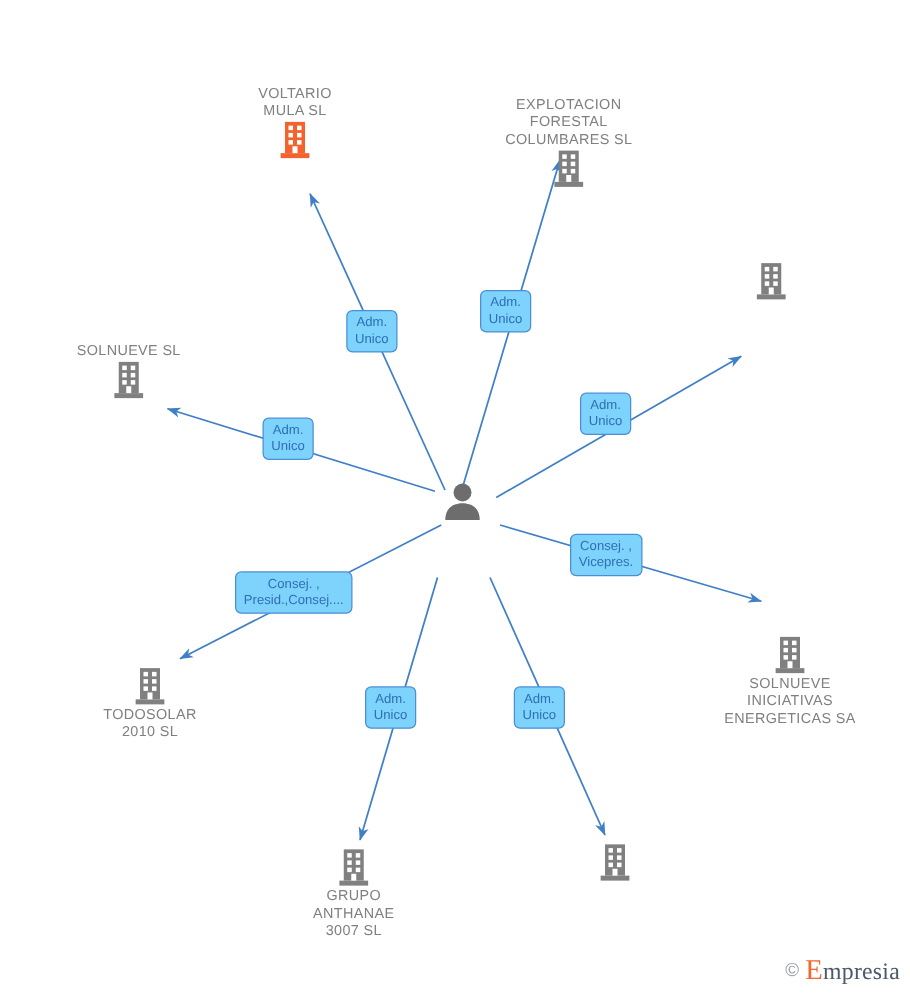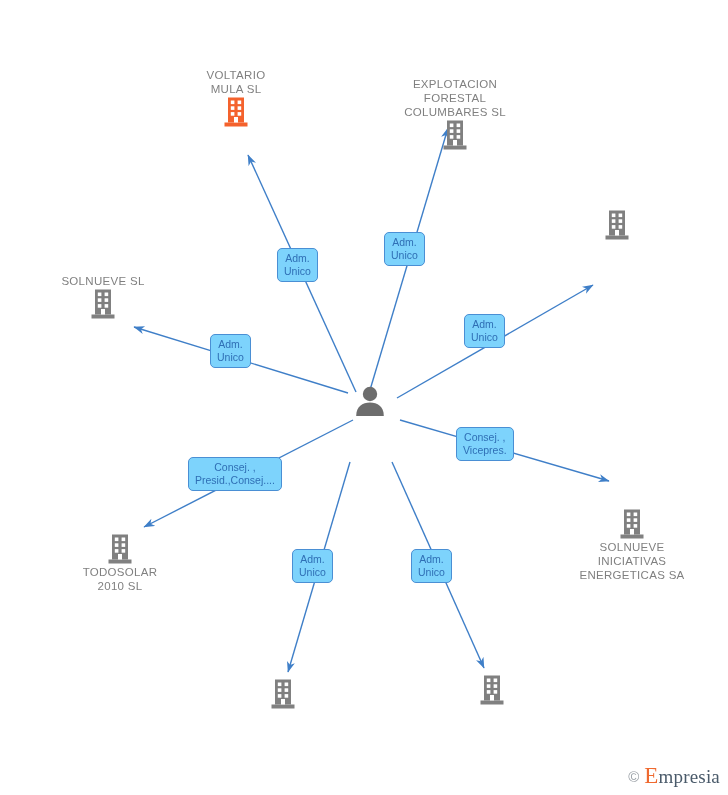--- a/index.html
+++ b/index.html
@@ -201,20 +201,23 @@
             <rect x="5" y="1.5" width="16" height="25" fill="#808080"></rect>
             <rect x="1.5" y="26.5" width="23" height="4" fill="#808080"></rect>
             <rect x="7.8" y="4.5" width="3.6" height="3.6" fill="#ffffff"></rect>
             <rect x="14.6" y="4.5" width="3.6" height="3.6" fill="#ffffff"></rect>
             <rect x="7.8" y="10.3" width="3.6" height="3.6" fill="#ffffff"></rect>
             <rect x="14.6" y="10.3" width="3.6" height="3.6" fill="#ffffff"></rect>
             <rect x="7.8" y="16.1" width="3.6" height="3.6" fill="#ffffff"></rect>
             <rect x="14.6" y="16.1" width="3.6" height="3.6" fill="#ffffff"></rect>
             <rect x="11.0" y="21.0" width="4.0" height="5.5" fill="#ffffff"></rect>
           </svg></span>
+        <div class="node-label">GRUPO
+ANTHANAE
+3007 SL</div>
       </div>
       <div class="node" style="left: 492px; top: 674px;">
         <span class="icon-wrap"><svg width="26" height="32" viewBox="0 0 26 32" xmlns="http://www.w3.org/2000/svg">
             <rect x="5" y="1.5" width="16" height="25" fill="#808080"></rect>
             <rect x="1.5" y="26.5" width="23" height="4" fill="#808080"></rect>
             <rect x="7.8" y="4.5" width="3.6" height="3.6" fill="#ffffff"></rect>
             <rect x="14.6" y="4.5" width="3.6" height="3.6" fill="#ffffff"></rect>
             <rect x="7.8" y="10.3" width="3.6" height="3.6" fill="#ffffff"></rect>
             <rect x="14.6" y="10.3" width="3.6" height="3.6" fill="#ffffff"></rect>
             <rect x="7.8" y="16.1" width="3.6" height="3.6" fill="#ffffff"></rect>

